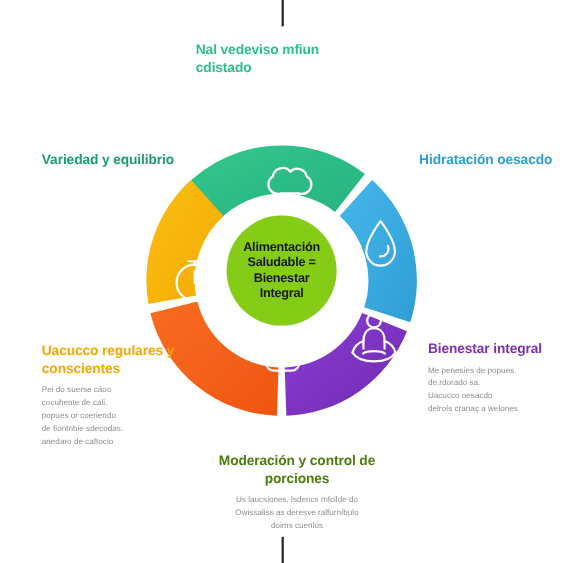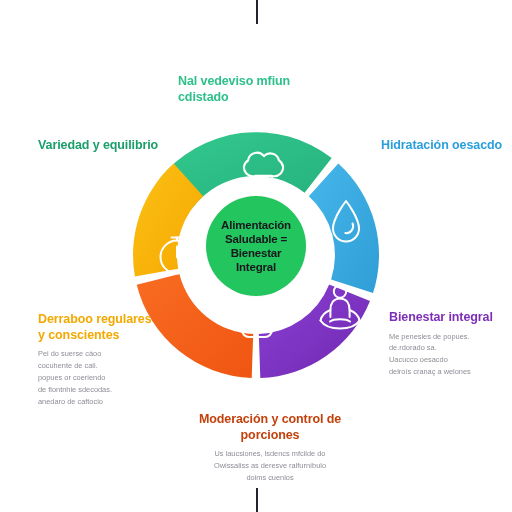--- a/index.html
+++ b/index.html
@@ -36,21 +36,21 @@
   .wheel-svg { display: block; width: 260px; height: 290px; }
 
   
   .hub {
     position: absolute;
     left: 206px;
     top: 196px;
     width: 100px;
     height: 100px;
     border-radius: 50%;
-    background: #22c55e;
+    background: #84cc16;
     display: flex;
     align-items: center;
     justify-content: center;
     box-shadow: 0 0 0 1px rgba(0,0,0,0.03);
   }
   .hub-text {
     font-size: 11.5px;
     font-weight: bold;
     line-height: 1.22;
     text-align: center;
@@ -70,21 +70,21 @@
     letter-spacing: -0.1px;
   }
   .callout .c-body {
     font-size: 7.4px;
     line-height: 1.62;
     margin: 0;
     color: #8d8d96;
     white-space: pre-line;
   }
 
-  .callout.top-mid   { left: 178px; top: 38px;  width: 150px; text-align: left; margin-top: 36px; }
+  .callout.top-mid   { left: 178px; top: 38px;  width: 150px; text-align: left; }
   .callout.left-up   { left: 38px;  top: 138px; width: 126px; text-align: left; }
   .callout.left-low  { left: 38px;  top: 312px; width: 122px; text-align: left; }
   .callout.right-up  { left: 381px; top: 138px; width: 128px; text-align: left; }
   .callout.right-low { left: 389px; top: 310px; width: 120px; text-align: left; }
   .callout.bottom    { left: 188px; top: 412px; width: 164px; text-align: center; }
 
   .callout.bottom .c-body { text-align: center; }
 </style>
 </head>
 <body>
@@ -216,29 +216,29 @@
 <div class="callout right-low">
   <p class="c-title" style="color:#7d2fb8">Bienestar
 integral</p>
   <p class="c-body">Me penesies de popues.
 de.rdorado sa.
 Uacucco oesacdo
 delroís cranaç a welones</p>
 </div>
 
 <div class="callout bottom">
-  <p class="c-title" style="color:#c2410c">Moderación y
+  <p class="c-title" style="color:#4d7c0f">Moderación y
 control de porciones</p>
   <p class="c-body">Us laucsiones, lsdencs mfcilde do
 Owissaliss as deresve ralfurníbulo
 doims cuenlos</p>
 </div>
 
 <div class="callout left-low">
-  <p class="c-title" style="color:#f2a900">Derraboo
+  <p class="c-title" style="color:#f2a900">Uacucco
 regulares y
 conscientes</p>
   <p class="c-body">Pei do suerse cáoo
 cocuhente de cali.
 popues or coeriendo
 de fiontnhie sdecodas.
 anedaro de caftocio</p>
 </div>
 
 </body></html>

